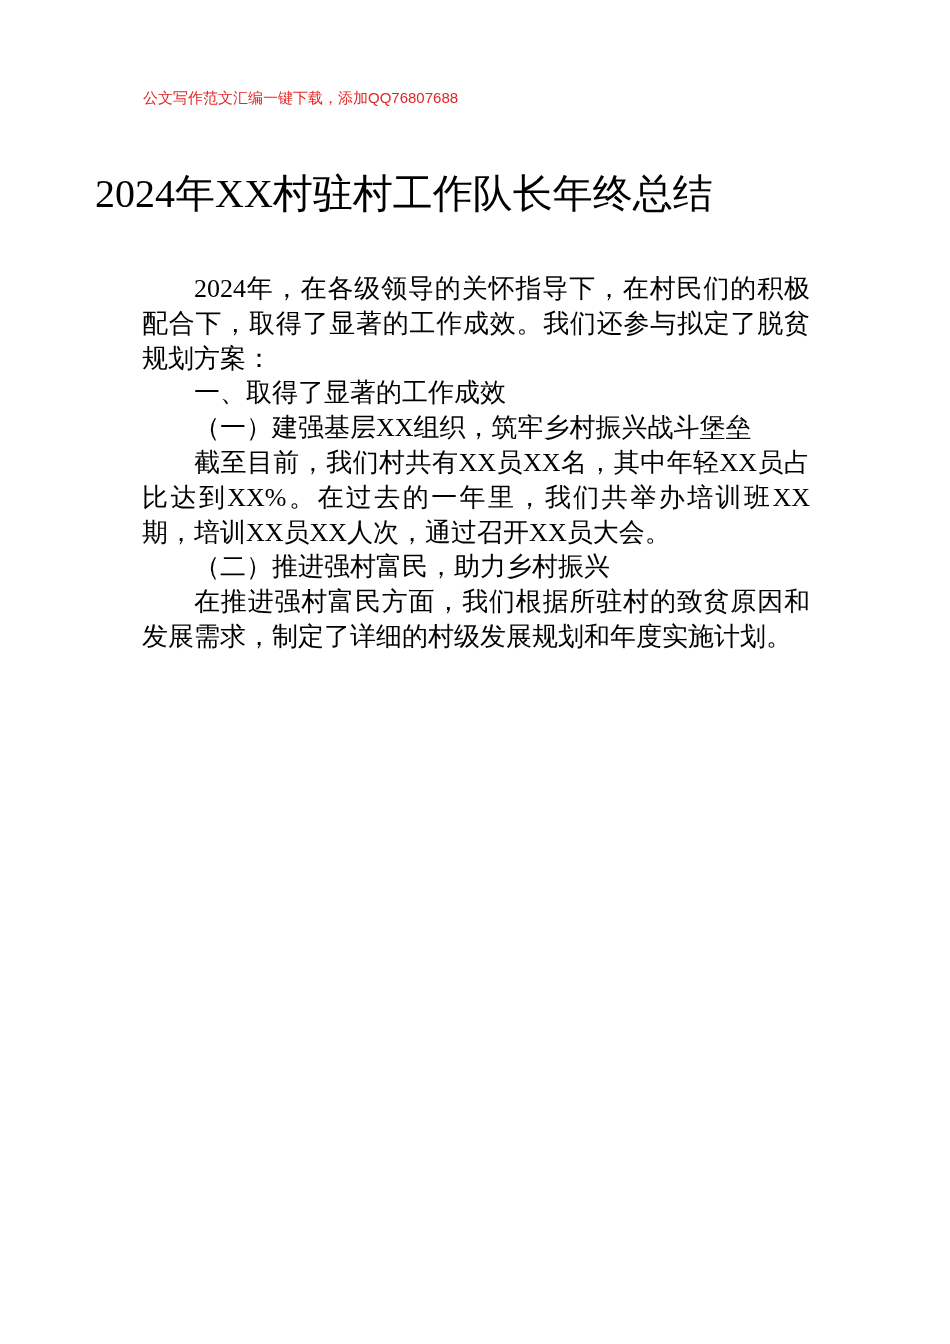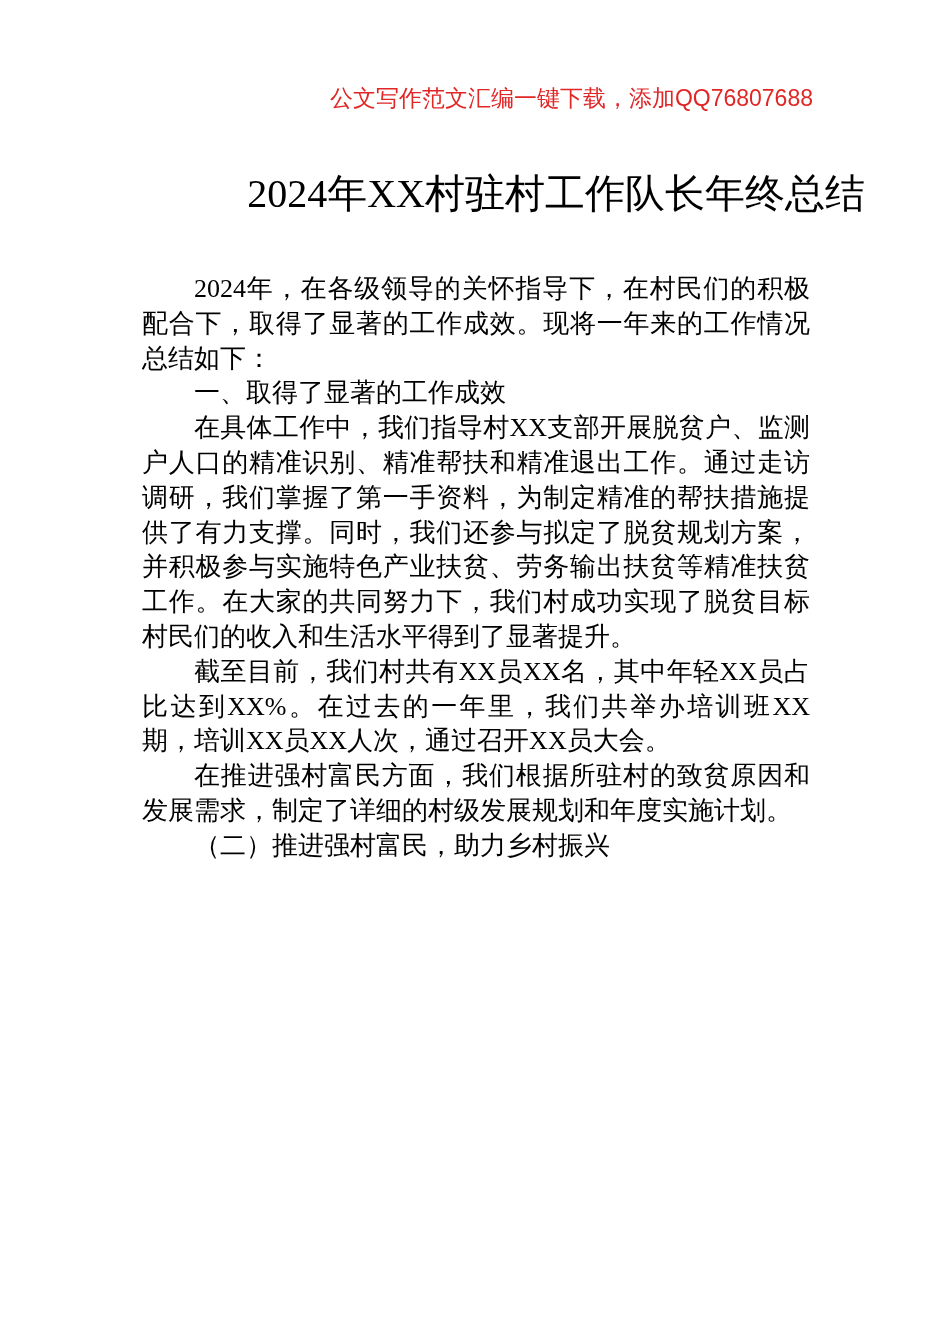--- a/index.html
+++ b/index.html
@@ -14,33 +14,33 @@
     background: #ffffff;
     overflow: hidden;
     font-family: "Liberation Serif", "DejaVu Serif", serif;
     color: #000000;
   }
   .notice-banner {
     position: absolute;
     top: 84px;
     left: 143px;
     width: 670px;
-    text-align: right;
-    font-size: 23px;
+    text-align: left;
+    font-size: 15px;
     line-height: 28px;
     color: #e12626;
     font-family: "Liberation Sans", "DejaVu Sans", sans-serif;
     white-space: nowrap;
   }
   .doc-title {
     position: absolute;
     top: 166px;
     left: 95px;
     width: 770px;
-    text-align: right;
+    text-align: left;
     font-size: 40px;
     line-height: 56px;
     font-weight: normal;
     color: #000000;
     white-space: nowrap;
     margin: 0;
   }
   .doc-body {
     position: absolute;
     top: 272px;
@@ -62,21 +62,21 @@
 </head>
 <body>
 
 <div class="page">
 
   <div class="notice-banner">公文写作范文汇编一键下载，添加QQ76807688</div>
 
   <h1 class="doc-title">2024年XX村驻村工作队长年终总结</h1>
 
   <div class="doc-body">
-    <p>2024年，在各级领导的关怀指导下，在村民们的积极配合下，取得了显著的工作成效。现将一年来的工作情况总结如下：</p>
+    <p>2024年，在各级领导的关怀指导下，在村民们的积极配合下，取得了显著的工作成效。我们还参与拟定了脱贫规划方案：</p>
     <p>一、取得了显著的工作成效</p>
-    <p>在具体工作中，我们指导村XX支部开展脱贫户、监测户人口的精准识别、精准帮扶和精准退出工作。通过走访调研，我们掌握了第一手资料，为制定精准的帮扶措施提供了有力支撑。同时，我们还参与拟定了脱贫规划方案，并积极参与实施特色产业扶贫、劳务输出扶贫等精准扶贫工作。在大家的共同努力下，我们村成功实现了脱贫目标村民们的收入和生活水平得到了显著提升。</p>
+    <p>（一）建强基层XX组织，筑牢乡村振兴战斗堡垒</p>
     <p>截至目前，我们村共有XX员XX名，其中年轻XX员占比达到XX%。在过去的一年里，我们共举办培训班XX期，培训XX员XX人次，通过召开XX员大会。</p>
+    <p>（二）推进强村富民，助力乡村振兴</p>
     <p>在推进强村富民方面，我们根据所驻村的致贫原因和发展需求，制定了详细的村级发展规划和年度实施计划。</p>
-    <p>（二）推进强村富民，助力乡村振兴</p>
   </div>
 
 </div>
 
 </body></html>

